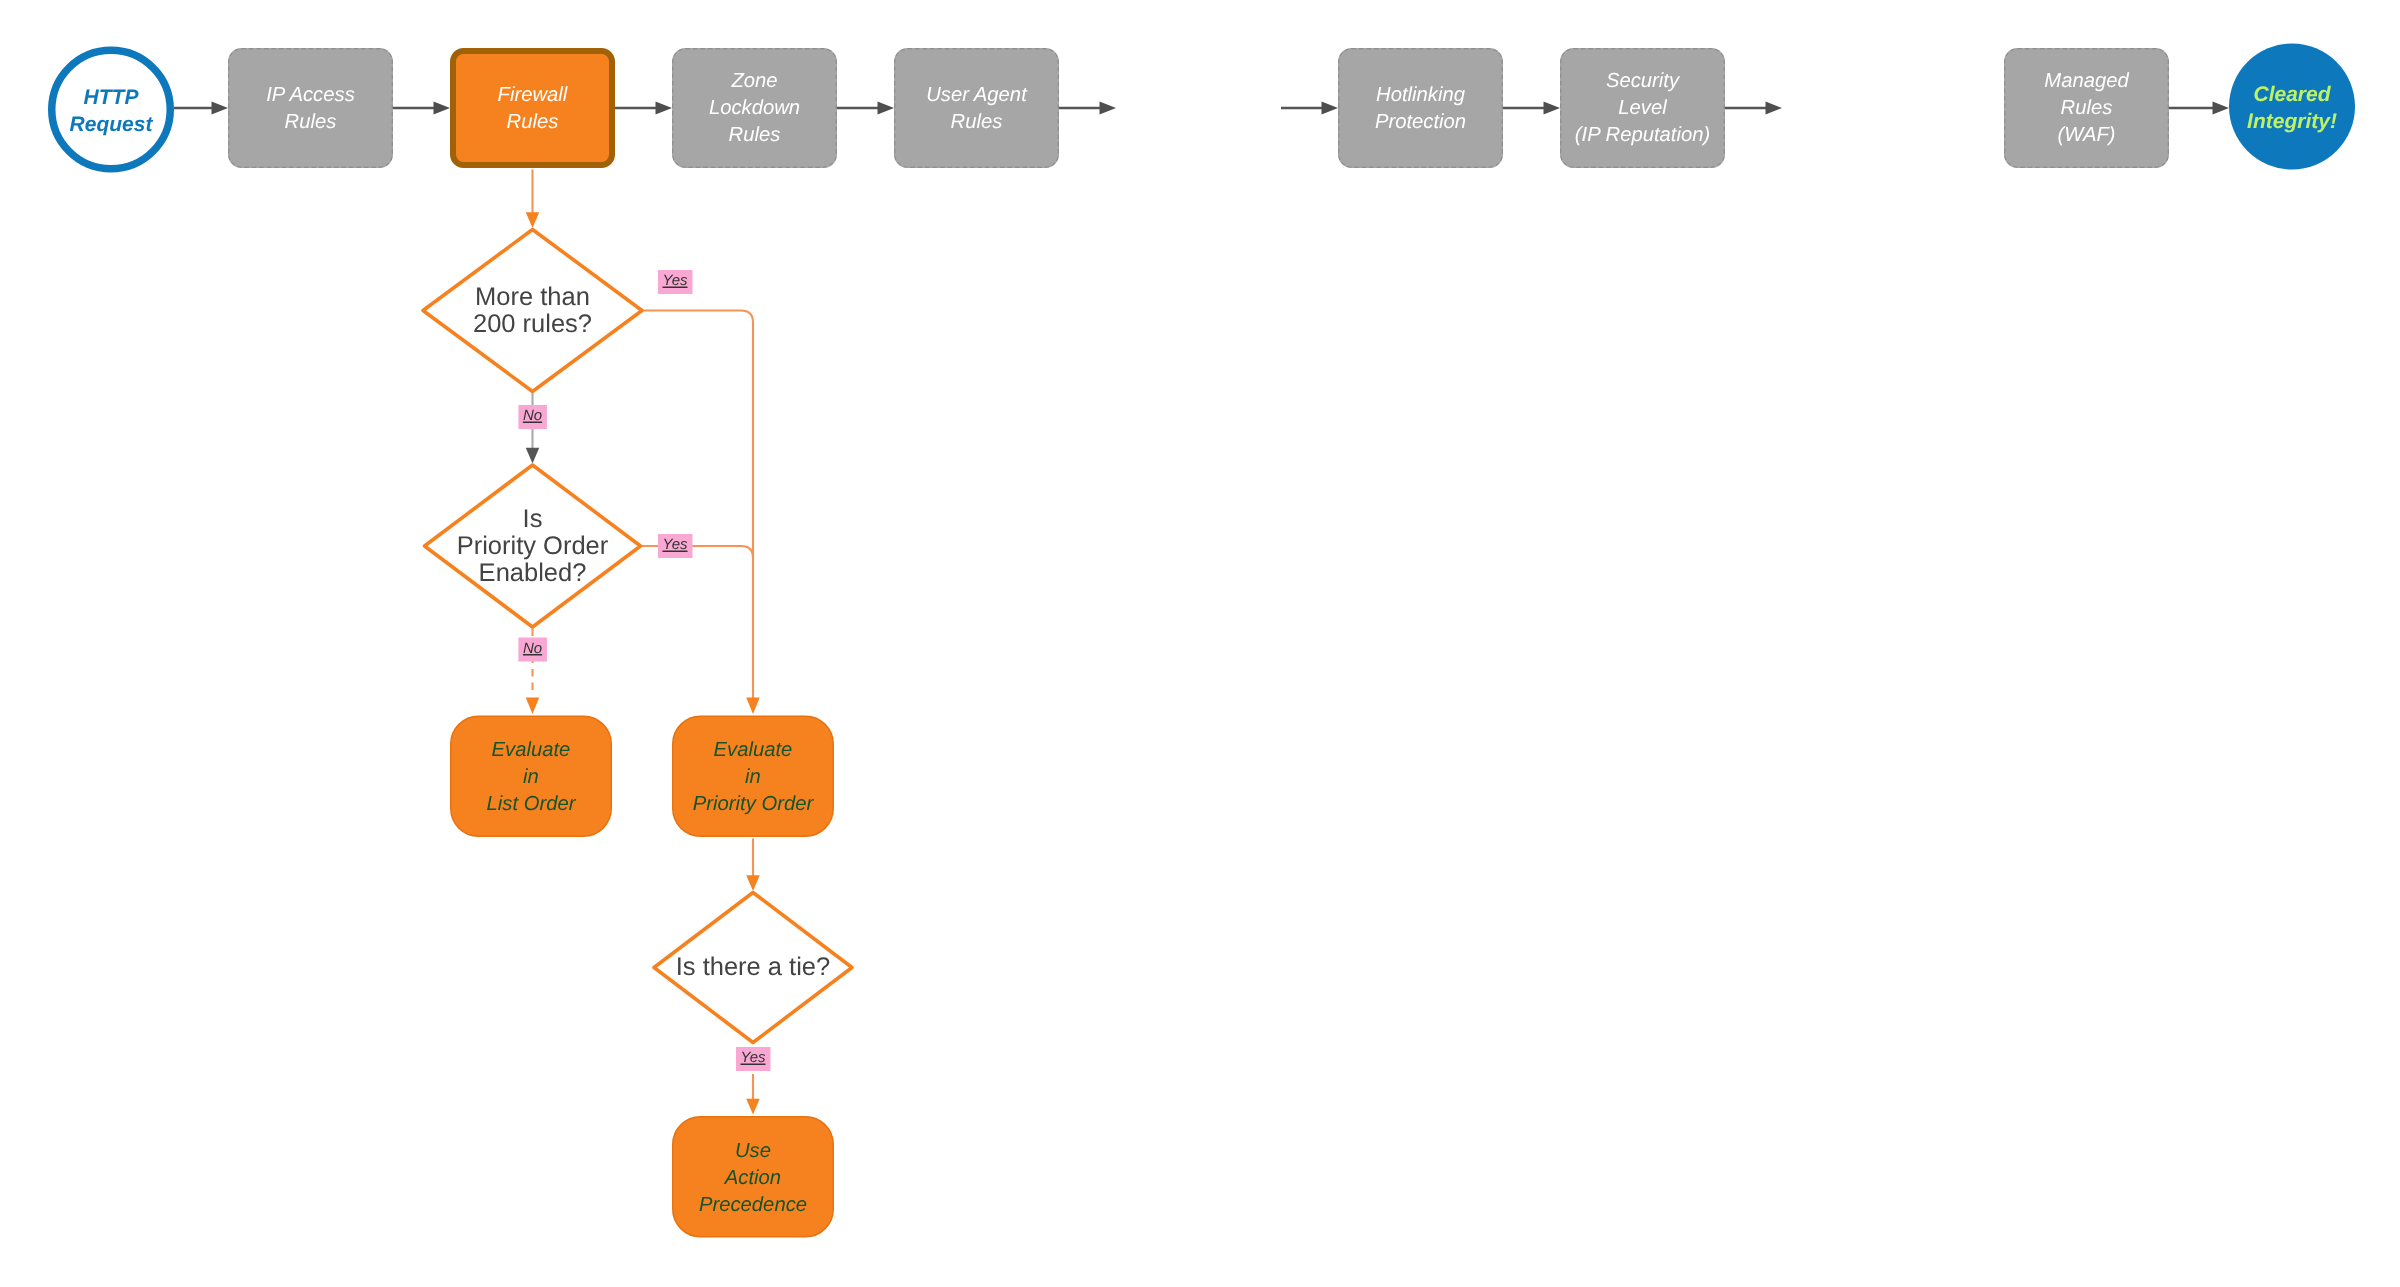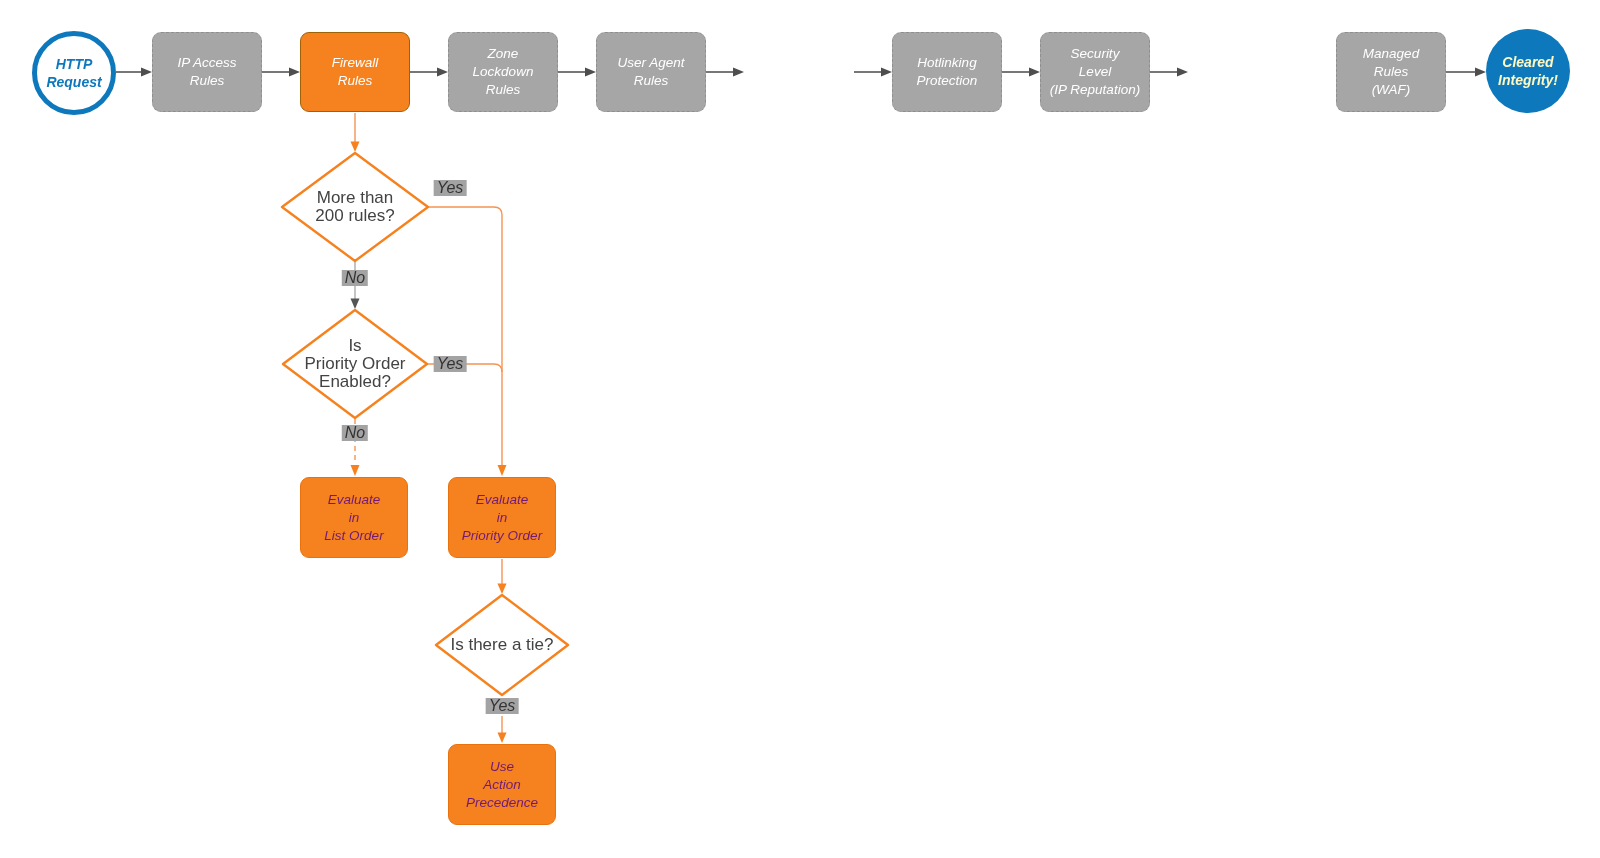--- a/index.html
+++ b/index.html
@@ -4,31 +4,31 @@
 <style>
   html,body{margin:0;padding:0;background:#ffffff;}
   .canvas{position:relative;width:1600px;height:858px;background:#ffffff;overflow:hidden;
           font-family:"Liberation Sans",sans-serif;}
   .layer{position:absolute;left:0;top:0;}
   .node{position:absolute;box-sizing:border-box;display:flex;flex-direction:column;
         align-items:center;justify-content:center;text-align:center;}
   .stage{width:110px;height:80px;border-radius:9px;top:32px;
          font-style:italic;font-size:13.5px;line-height:18px;color:#ffffff;}
   .stage.gray{background:#a6a6a6;border:1px dashed #8f8f8f;}
-  .stage.orange{background:#f6821f;border:1px solid #a16207;}
+  .stage.orange{background:#f6821f;border:4px solid #a16207;}
   .circle-node{border-radius:50%;font-weight:bold;font-style:italic;font-size:14px;line-height:18px;}
   .start-circle{left:32px;top:31px;width:84px;height:84px;background:#ffffff;
                 border:5px solid #0e78bc;color:#0e78bc;align-items:center;}
-  .end-circle{left:1486px;top:29px;width:84px;height:84px;background:#0e78bc;color:#fef9c3;}
-  .action-box{width:108px;height:81px;border-radius:9px;background:#f6821f;border:1px solid #e8720e;
-              font-style:italic;font-size:13.5px;line-height:18px;color:#701a75;}
+  .end-circle{left:1486px;top:29px;width:84px;height:84px;background:#0e78bc;color:#bef264;}
+  .action-box{width:108px;height:81px;border-radius:19px;background:#f6821f;border:1px solid #e8720e;
+              font-style:italic;font-size:13.5px;line-height:18px;color:#14532d;}
   .diamond-label{position:absolute;width:140px;text-align:center;color:#434343;
                  font-size:17px;line-height:18px;}
-  .edge-label{position:absolute;transform:translateX(-50%);font-style:italic;font-size:16px;
-              color:#333333;background:#a3a3a3;padding:0 3px;line-height:16px;}
+  .edge-label{position:absolute;transform:translateX(-50%);font-style:italic;font-size:10px;
+              color:#333333;background:#f9a8d4;padding:0 3px;line-height:16px;text-decoration:underline;}
   .ln{display:block;}
 </style>
 </head>
 <body>
 
 <div class="canvas">
 
   <svg class="layer" width="1600" height="858" viewBox="0 0 1600 858">
 
     <g stroke="#555555" stroke-width="1.6" fill="none">

